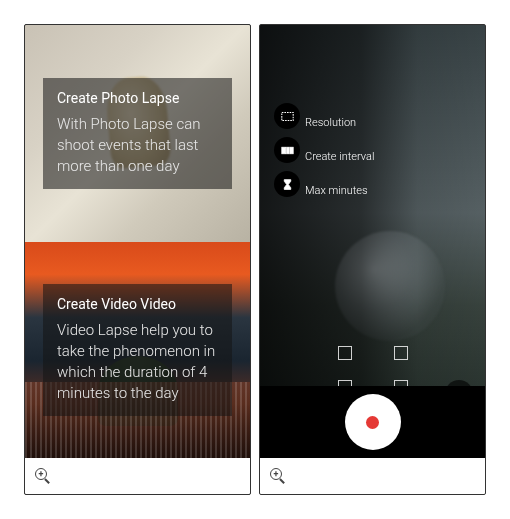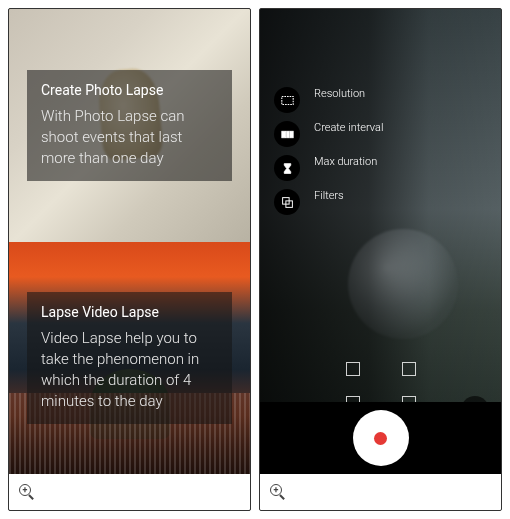--- a/index.html
+++ b/index.html
@@ -6,21 +6,21 @@
   body {
     font-family: -apple-system, BlinkMacSystemFont, "Segoe UI", Roboto, sans-serif;
     background: #fff;
     width: 510px;
     height: 519px;
     position: relative;
   }
   .container {
     display: flex;
     gap: 8px;
-    padding: 8px;
+    padding: 24px;
     width: 100%;
     height: 100%;
     border-radius: 32px;
   }
   .screen {
     flex: 1;
     border: 1px solid #333;
     border-radius: 2px;
     background: #000;
     position: relative;
@@ -120,22 +120,22 @@
   .settings-list {
     position: absolute;
     left: 14px;
     top: 78px;
     display: flex;
     flex-direction: column;
     gap: 8px;
   }
   .settings-item {
     display: flex;
-    align-items: flex-start;
-    gap: 14px;
+    align-items: flex-end;
+    gap: 5px;
     color: #fff;
     cursor: pointer;
   }
   .settings-icon {
     width: 26px; height: 26px;
     border-radius: 50%;
     background: #000;
     display: flex;
     align-items: center;
     justify-content: center;
@@ -251,21 +251,21 @@
 
   <div class="screen">
     <div class="left-top">
       <div class="card-overlay">
         <div class="card-title">Create Photo Lapse</div>
         <div class="card-desc">With Photo Lapse can shoot events that last more than one day</div>
       </div>
     </div>
     <div class="left-bottom">
       <div class="card-overlay">
-        <div class="card-title">Lapse Video Lapse</div>
+        <div class="card-title">Create Video Video</div>
         <div class="card-desc">Video Lapse help you to take the phenomenon in which the duration of 4 minutes to the day</div>
       </div>
     </div>
     <div class="left-footer">
       <div class="zoom-icon">
           <span class="zoom-plus">+</span>
         </div>
     </div>
   </div>
 
@@ -290,30 +290,21 @@
             </svg>
         </div>
         <span class="settings-label">Create interval</span>
       </div>
       <div class="settings-item">
         <div class="settings-icon">
           <svg viewBox="0 0 16 16">
               <path d="M4 2h8v2l-3 4 3 4v2H4v-2l3-4-3-4z" fill="#fff"></path>
             </svg>
         </div>
-        <span class="settings-label">Max duration</span>
-      </div>
-      <div class="settings-item">
-        <div class="settings-icon">
-          <svg viewBox="0 0 16 16">
-              <rect x="2" y="2" width="8" height="8" fill="none" stroke="#fff" stroke-width="1.2"></rect>
-              <rect x="6" y="6" width="8" height="8" fill="none" stroke="#fff" stroke-width="1.2"></rect>
-            </svg>
-        </div>
-        <span class="settings-label">Filters</span>
+        <span class="settings-label">Max minutes</span>
       </div>
     </div>
 
     <div class="focus-bracket">
       <span class="fb-tl"></span>
         <span class="fb-tr"></span>
         <span class="fb-bl"></span>
         <span class="fb-br"></span>
     </div>
 

